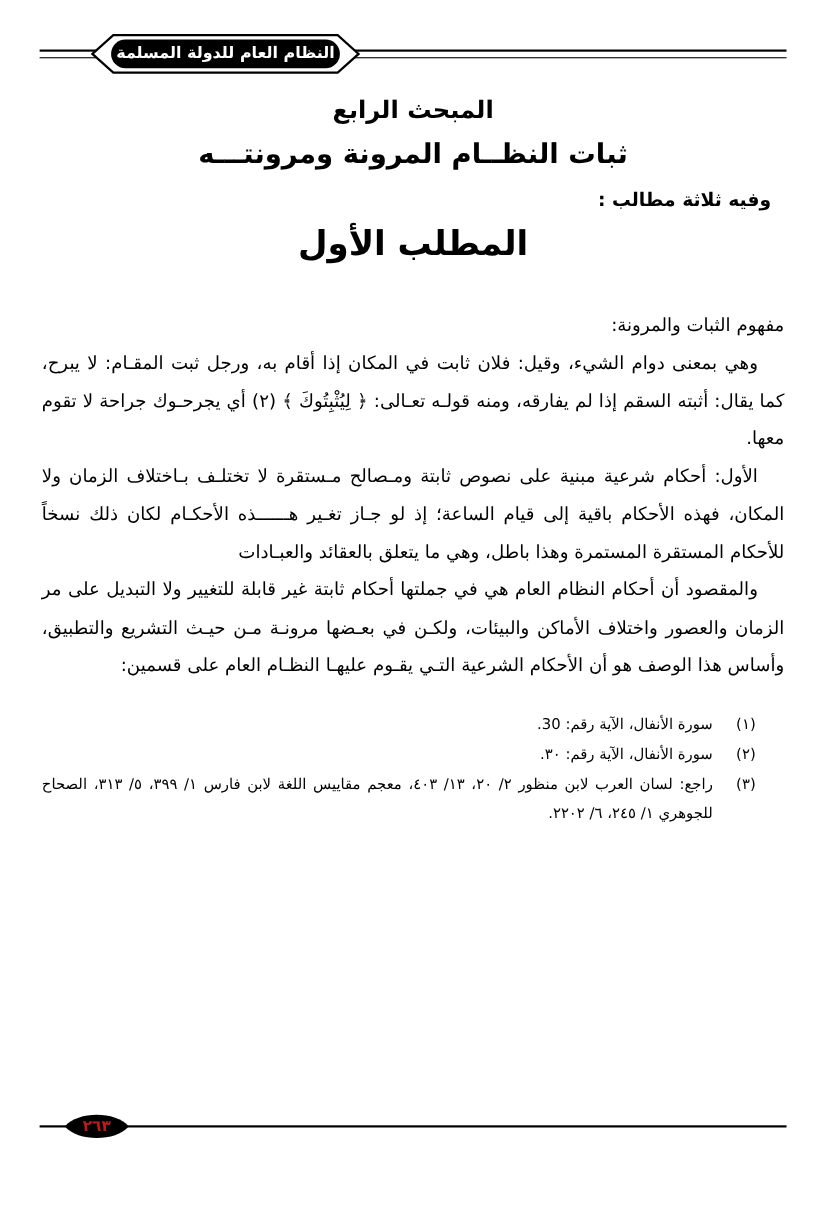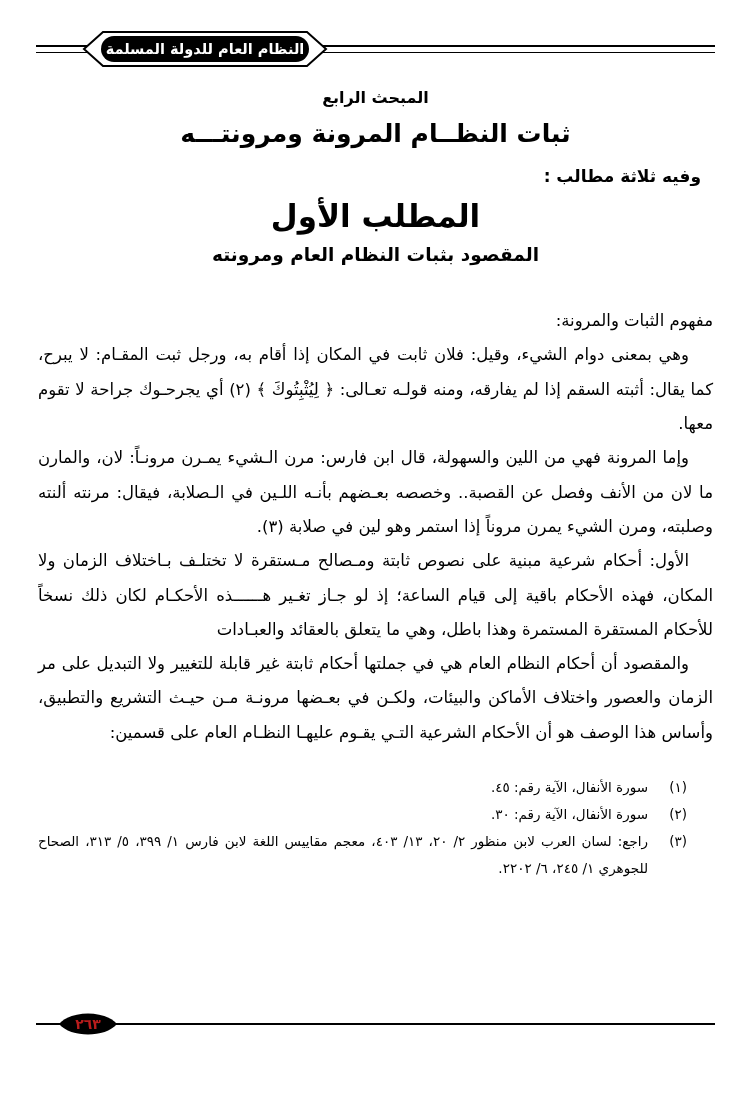--- a/index.html
+++ b/index.html
@@ -33,21 +33,21 @@
     border-radius:13px;
     display:flex; align-items:center; justify-content:center;
     font-size:14.5px; font-weight:bold;
     white-space:nowrap;
   }
 
   
   .content {
     position:absolute; top:84px; right:38px; left:38px;
   }
-  .h-section  { text-align:center; font-weight:bold; font-size:16px; margin-top:4px; }
+  .h-section  { text-align:center; font-weight:bold; font-size:22px; margin-top:4px; }
   .h-title    { text-align:center; font-weight:bold; font-size:25px; margin-top:12px; }
   .p-intro    { text-align:right;  font-weight:bold; font-size:17px; margin-top:18px; padding-right:12px; }
   .h-subsection { text-align:center; font-weight:bold; font-size:31px; margin-top:12px; }
   .h-subtitle { text-align:center; font-weight:bold; font-size:18.5px; margin-top:10px; }
 
   .bodytext { margin-top:20px; font-size:16.5px; line-height:2.08; text-align:justify; }
   .bodytext .lead { font-weight:normal;margin-top:39px; }
   .bodytext p.para { text-indent:24px; }
 
   
@@ -85,34 +85,32 @@
       </svg>
       <span class="banner-label">النظام العام للدولة المسلمة</span>
     </div>
   </header>
 
   <main class="content">
     <h1 class="h-section">المبحث الرابع</h1>
     <h1 class="h-title">ثبات النظــام المرونة ومرونتـــه</h1>
     <p class="p-intro">وفيه ثلاثة مطالب :</p>
     <h2 class="h-subsection">المطلب الأول</h2>
-    <h3 class="h-subtitle">المقصود بثبات النظام العام ومرونته</h3>
 
     <div class="bodytext">
       <p class="lead">مفهوم الثبات والمرونة:</p>
       <p class="para">وهي بمعنى دوام الشيء، وقيل: فلان ثابت في المكان إذا أقام به، ورجل ثبت المقـام: لا يبرح، كما يقال: أثبته السقم إذا لم يفارقه، ومنه قولـه تعـالى: ﴿ لِيُثْبِتُوكَ ﴾ (٢) أي يجرحـوك جراحة لا تقوم معها.</p>
-      <p class="para">وإما المرونة فهي من اللين والسهولة، قال ابن فارس: مرن الـشيء يمـرن مرونـاً: لان، والمارن ما لان من الأنف وفصل عن القصبة.. وخصصه بعـضهم بأنـه اللـين في الـصلابة، فيقال: مرنته ألنته وصلبته، ومرن الشيء يمرن مروناً إذا استمر وهو لين في صلابة (٣).</p>
       <p class="para">الأول: أحكام شرعية مبنية على نصوص ثابتة ومـصالح مـستقرة لا تختلـف بـاختلاف الزمان ولا المكان، فهذه الأحكام باقية إلى قيام الساعة؛ إذ لو جـاز تغـير هــــــذه الأحكـام لكان ذلك نسخاً للأحكام المستقرة المستمرة وهذا باطل، وهي ما يتعلق بالعقائد والعبـادات</p>
       <p class="para">والمقصود أن أحكام النظام العام هي في جملتها أحكام ثابتة غير قابلة للتغيير ولا التبديل على مر الزمان والعصور واختلاف الأماكن والبيئات، ولكـن في بعـضها مرونـة مـن حيـث التشريع والتطبيق، وأساس هذا الوصف هو أن الأحكام الشرعية التـي يقـوم عليهـا النظـام العام على قسمين:</p>
     </div>
 
     <div class="footnotes">
       <div class="footnote">
         <span class="fn-num">(١)</span>
-        <span class="fn-text">سورة الأنفال، الآية رقم: ٤٥.</span>
+        <span class="fn-text">سورة الأنفال، الآية رقم: 30.</span>
       </div>
       <div class="footnote">
         <span class="fn-num">(٢)</span>
         <span class="fn-text">سورة الأنفال، الآية رقم: ٣٠.</span>
       </div>
       <div class="footnote">
         <span class="fn-num">(٣)</span>
         <span class="fn-text">راجع: لسان العرب لابن منظور ٢/ ٢٠، ١٣/ ٤٠٣، معجم مقاييس اللغة لابن فارس ١/ ٣٩٩، ٥/ ٣١٣، الصحاح للجوهري ١/ ٢٤٥، ٦/ ٢٢٠٢.</span>
       </div>
     </div>

